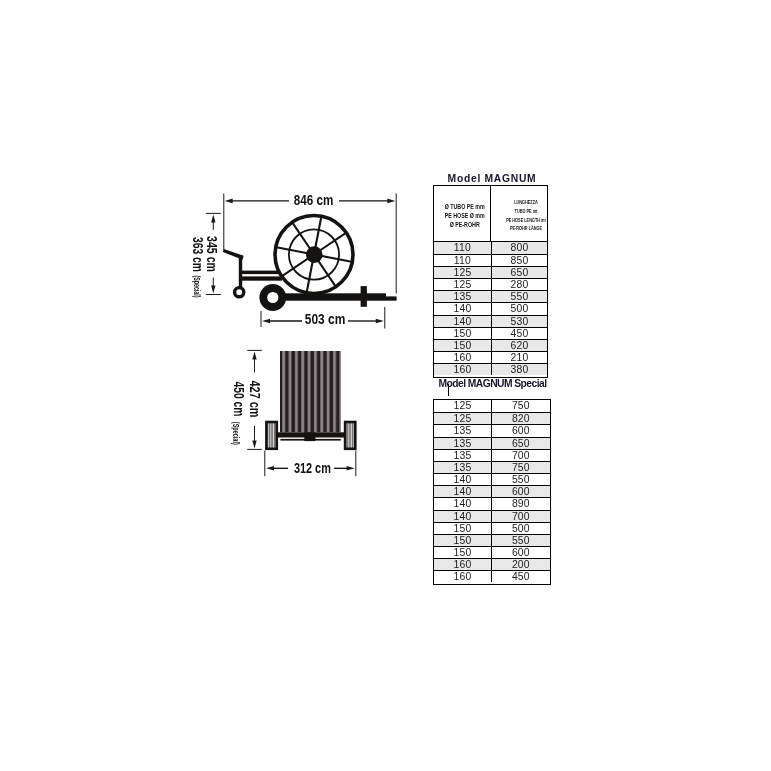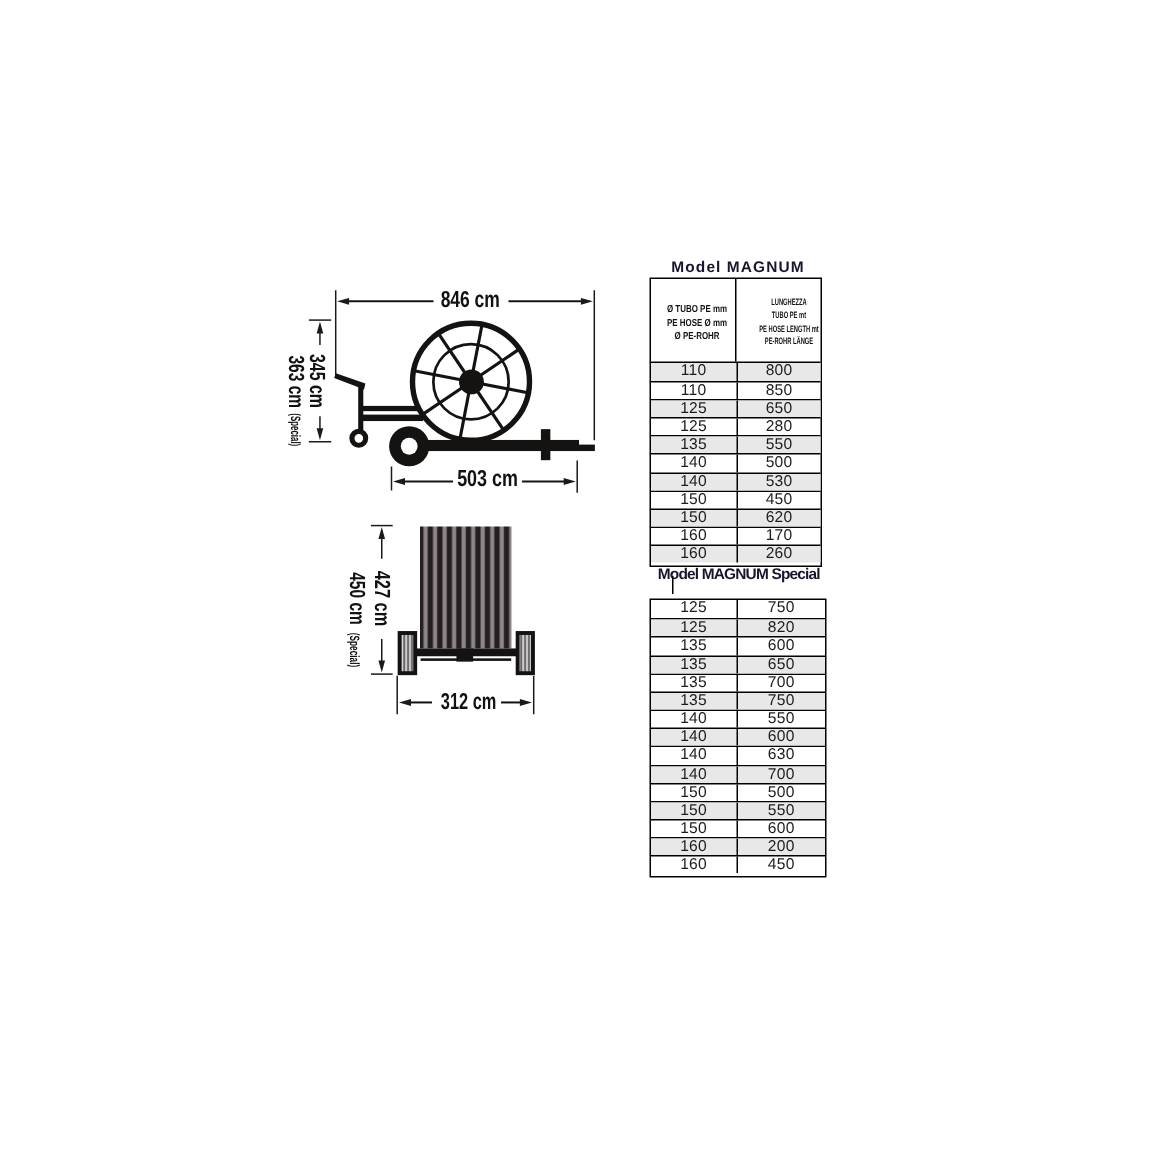--- a/index.html
+++ b/index.html
@@ -217,26 +217,26 @@
       <div class="c2">450</div>
     </div>
 
 <div class="row cell gray bt" style="height:12.17px;">
       <div class="c1">150</div>
       <div class="c2">620</div>
     </div>
 
 <div class="row cell bt" style="height:12.17px;">
       <div class="c1">160</div>
-      <div class="c2">170</div>
+      <div class="c2">210</div>
     </div>
 
 <div class="row cell gray bt" style="height:12.17px;">
       <div class="c1">160</div>
-      <div class="c2">260</div>
+      <div class="c2">380</div>
     </div>
 </div>
 
 <div class="title" style="left:492.5px;top:378px;font-size:10.3px;letter-spacing:-0.55px;">Model MAGNUM Special</div>
 
 <div class="abs" style="left:447.5px;top:383.6px;width:1.1px;height:12.6px;background:#000;"></div>
 
 <div class="tbl" style="left:433px;top:399.1px;width:117.9px;height:185.8px;">
 
 <div class="row cell" style="height:12.17px;">
@@ -274,21 +274,21 @@
       <div class="c2">550</div>
     </div>
 
 <div class="row cell gray bt" style="height:12.17px;">
       <div class="c1">140</div>
       <div class="c2">600</div>
     </div>
 
 <div class="row cell bt" style="height:12.17px;">
       <div class="c1">140</div>
-      <div class="c2">630</div>
+      <div class="c2">890</div>
     </div>
 
 <div class="row cell gray bt" style="height:12.17px;">
       <div class="c1">140</div>
       <div class="c2">700</div>
     </div>
 
 <div class="row cell bt" style="height:12.17px;">
       <div class="c1">150</div>
       <div class="c2">500</div>

